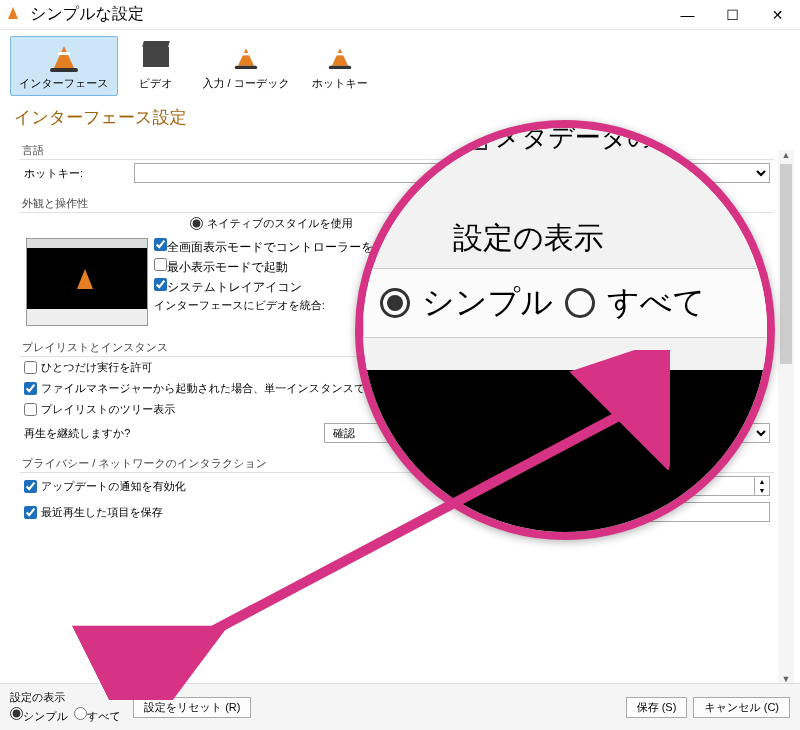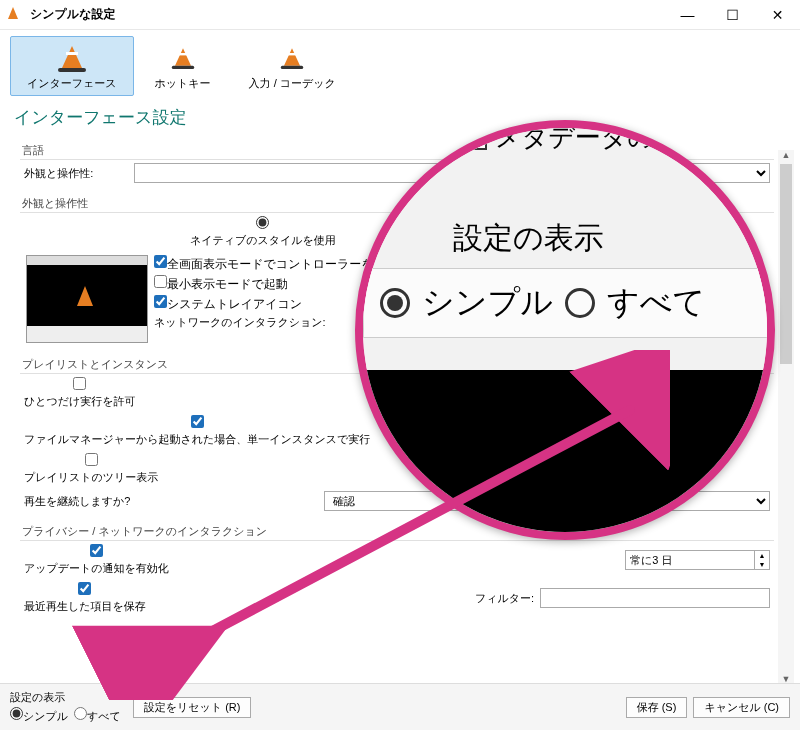--- a/index.html
+++ b/index.html
@@ -1,41 +1,41 @@
 <!DOCTYPE html>
 <html><head>
 <meta charset="utf-8">
 <style>
 * { box-sizing: border-box; margin: 0; padding: 0; font-family: "Meiryo UI", "Yu Gothic UI", sans-serif; }
 body { background: #fff; width: 800px; height: 730px; overflow: hidden; position: relative; font-size: 12px; color: #000; }
 .titlebar { height: 30px; background: #fff; display: flex; align-items: center; padding: 0 0 0 8px; border-bottom: 1px solid #e8e8e8; }
 .tb-icon { width: 16px; height: 16px; margin-right: 6px; }
-.tb-title { flex: 1; font-size: 12px; font-weight: bold; }
+.tb-title { flex: 1; font-size: 16px; }
 .tb-btn { width: 45px; height: 29px; display: flex; align-items: center; justify-content: center; font-size: 14px; color: #000; }
 .toolbar { display: flex; padding: 6px 10px 2px 10px; gap: 4px; }
-.tb-item { display: flex; flex-direction: column; align-items: center; padding: 4px 16px; border: 1px solid transparent; border-radius: 2px; min-width: 68px; }
+.tb-item { display: flex; flex-direction: column; align-items: center; padding: 4px 8px; border: 1px solid transparent; border-radius: 2px; min-width: 68px; }
 .tb-item.selected { background: #cde6f7; border-color: #7ab6e8; }
 .tb-item-icon { width: 40px; height: 32px; display: flex; align-items: center; justify-content: center; }
 .cone { width: 0; height: 0; border-left: 10px solid transparent; border-right: 10px solid transparent; border-bottom: 22px solid #e67e22; position: relative; }
 .cone::before { content: ""; position: absolute; left: -6px; top: 6px; width: 12px; height: 3px; background: #fff; }
 .cone::after { content: ""; position: absolute; left: -14px; top: 22px; width: 28px; height: 4px; background: #333; border-radius: 2px; }
 .hp { width: 24px; height: 24px; border: 3px solid #555; border-radius: 50% 50% 6px 6px; border-bottom: none; position: relative; }
 .hp::before,.hp::after { content:""; position:absolute; bottom:-4px; width:8px; height:10px; background:#444; border-radius:2px; }
 .hp::before{left:-5px} .hp::after{right:-5px}
 .clap { width:26px; height:20px; background:#444; position:relative; }
 .clap::before { content:""; position:absolute; top:-6px; left:0; width:26px; height:6px; background:#444; transform:skewX(-15deg); }
 .subicon { font-size:22px; color:#333; }
 .inputicon { font-size:20px; }
 .hoticon { font-size:20px; }
 .tb-item-label { font-size: 11px; margin-top: 3px; white-space: nowrap; }
-.page-title { font-size: 17px; padding: 8px 14px 4px; color: #0f766e; }
+.page-title { font-size: 17px; padding: 8px 14px 4px; color: #a16207; }
 .content { padding: 0 26px 0 20px; height: 530px; overflow-y: auto; position: relative; }
 .group-label { color: #444; font-size: 11px; border-bottom: 1px solid #e0e0e0; padding: 6px 2px 1px; margin-top: 4px; }
 .row { display: flex; align-items: center; padding: 3px 4px; font-size: 11px; }
-.row label { display:flex; align-items:center; gap:4px;flex-direction:column; }
+.row label { display:flex; align-items:center; gap:4px; }
 input[type=checkbox]{ width:13px; height:13px; accent-color:#1e6fbb; }
 input[type=radio]{ width:13px; height:13px; accent-color:#333; }
 .fieldlabel { min-width:110px; }
 .preview { width:122px; height:88px; background:#000; border:1px solid #999; margin:4px 6px; position:relative; }
 .preview .bar{ position:absolute; bottom:0; left:0; right:0; height:16px; background:#eee; }
 .preview .menubar{ position:absolute; top:0; left:0; right:0; height:9px; background:#ddd; }
 .preview .pcone { position:absolute; left:50px; top:30px; width:0; height:0; border-left:8px solid transparent; border-right:8px solid transparent; border-bottom:20px solid #e67e22; }
 .flex { display:flex; align-items:flex-start; }
 .col { display:flex; flex-direction:column; gap:2px; }
 .select { border:1px solid #aaa; padding:1px 4px; font-size:11px; background:#fff; height:20px; }
@@ -76,40 +76,46 @@
 </div>
 
 <div class="toolbar">
   <div class="tb-item selected">
     <div class="tb-item-icon">
         <div class="cone"></div>
       </div>
     <div class="tb-item-label">インターフェース</div>
   </div>
   <div class="tb-item">
-    <div class="tb-item-icon hoticon">
-        <div class="cone" style="transform:scale(.8)"></div>
-      </div>
-    <div class="tb-item-label">ホットキー</div>
+    <div class="tb-item-icon">
+        <div class="clap"></div>
+      </div>
+    <div class="tb-item-label">ビデオ</div>
   </div>
   <div class="tb-item">
     <div class="tb-item-icon inputicon">
         <div class="cone" style="transform:scale(.8)"></div>
       </div>
     <div class="tb-item-label">入力 / コーデック</div>
   </div>
+  <div class="tb-item">
+    <div class="tb-item-icon hoticon">
+        <div class="cone" style="transform:scale(.8)"></div>
+      </div>
+    <div class="tb-item-label">ホットキー</div>
+  </div>
 </div>
 
 <div class="page-title">インターフェース設定</div>
 
 <div class="content">
 
   <div class="group-label">言語</div>
   <div class="row">
-    <span class="fieldlabel">外観と操作性:</span>
+    <span class="fieldlabel">ホットキー:</span>
     <select class="select" style="flex:1"><option></option></select>
   </div>
 
   <div class="group-label">外観と操作性</div>
   <div class="row" style="padding-left:170px">
     <label>
         <input type="radio" checked="" style="">
         <span>ネイティブのスタイルを使用</span>
       </label>
   </div>
@@ -117,21 +123,21 @@
     <div class="preview">
       <div class="menubar"></div>
         <div class="pcone"></div>
         <div class="bar"></div>
     </div>
     <div class="col" style="padding:4px 0">
       <label><input type="checkbox" checked="" style=""><span>全画面表示モードでコントローラーを表示</span></label>
       <label><input type="checkbox" style=""><span>最小表示モードで起動</span></label>
       <label><input type="checkbox" checked="" style=""><span>システムトレイアイコン</span></label>
       <div class="row" style="padding:0">
-          <span>ネットワークのインタラクション:</span>
+          <span>インターフェースにビデオを統合:</span>
         </div>
     </div>
   </div>
 
   <div class="group-label">プレイリストとインスタンス</div>
   <div class="row">
       <label>
         <input type="checkbox" style="">
         <span>ひとつだけ実行を許可</span>
       </label>

